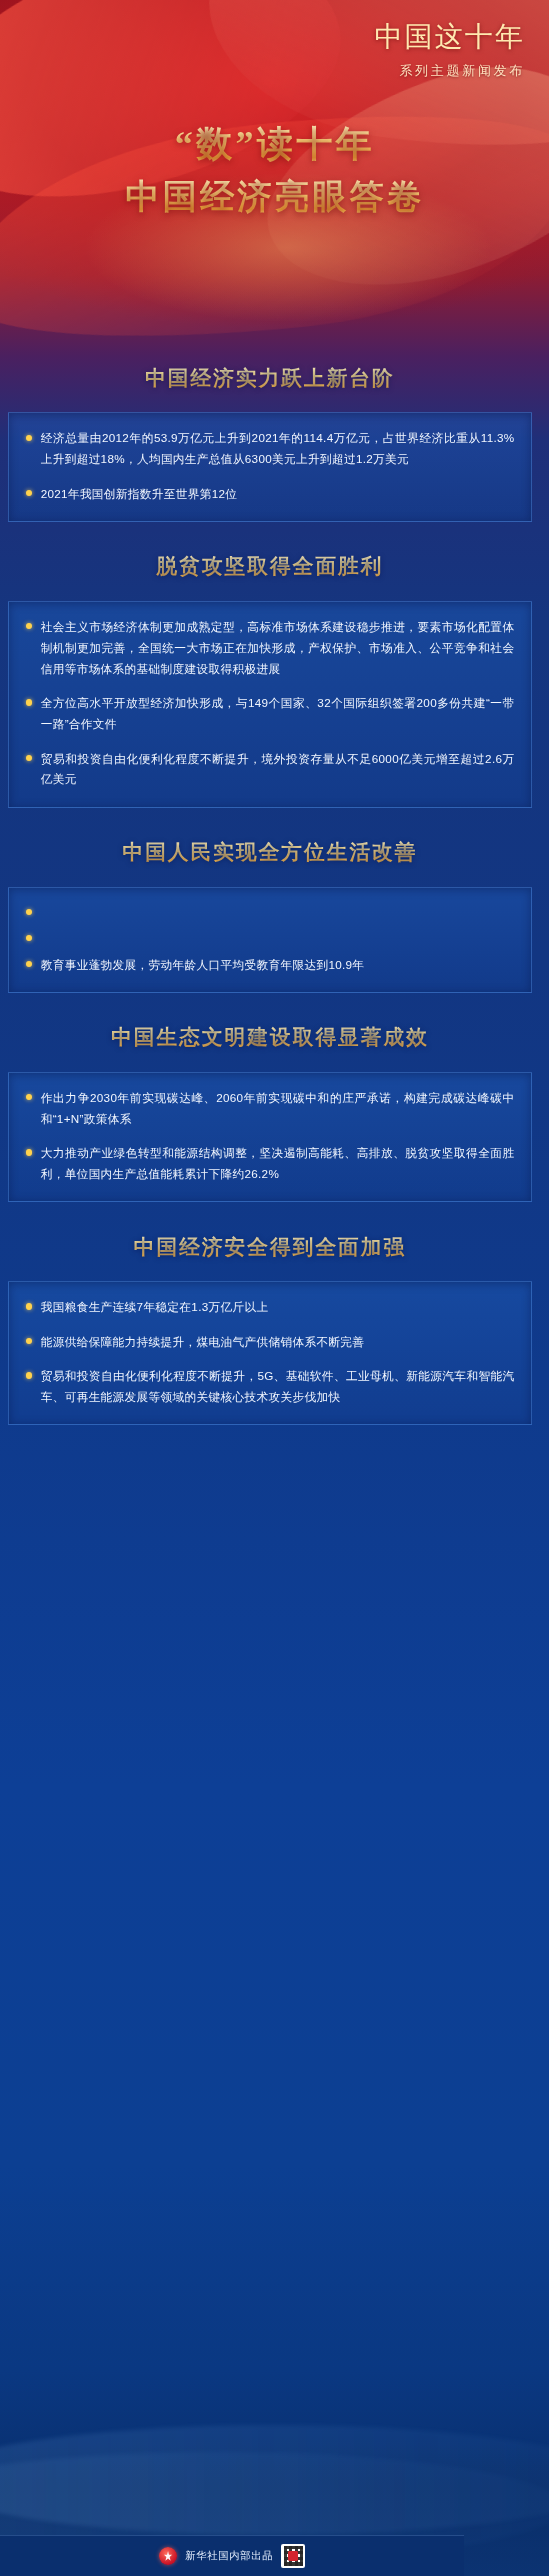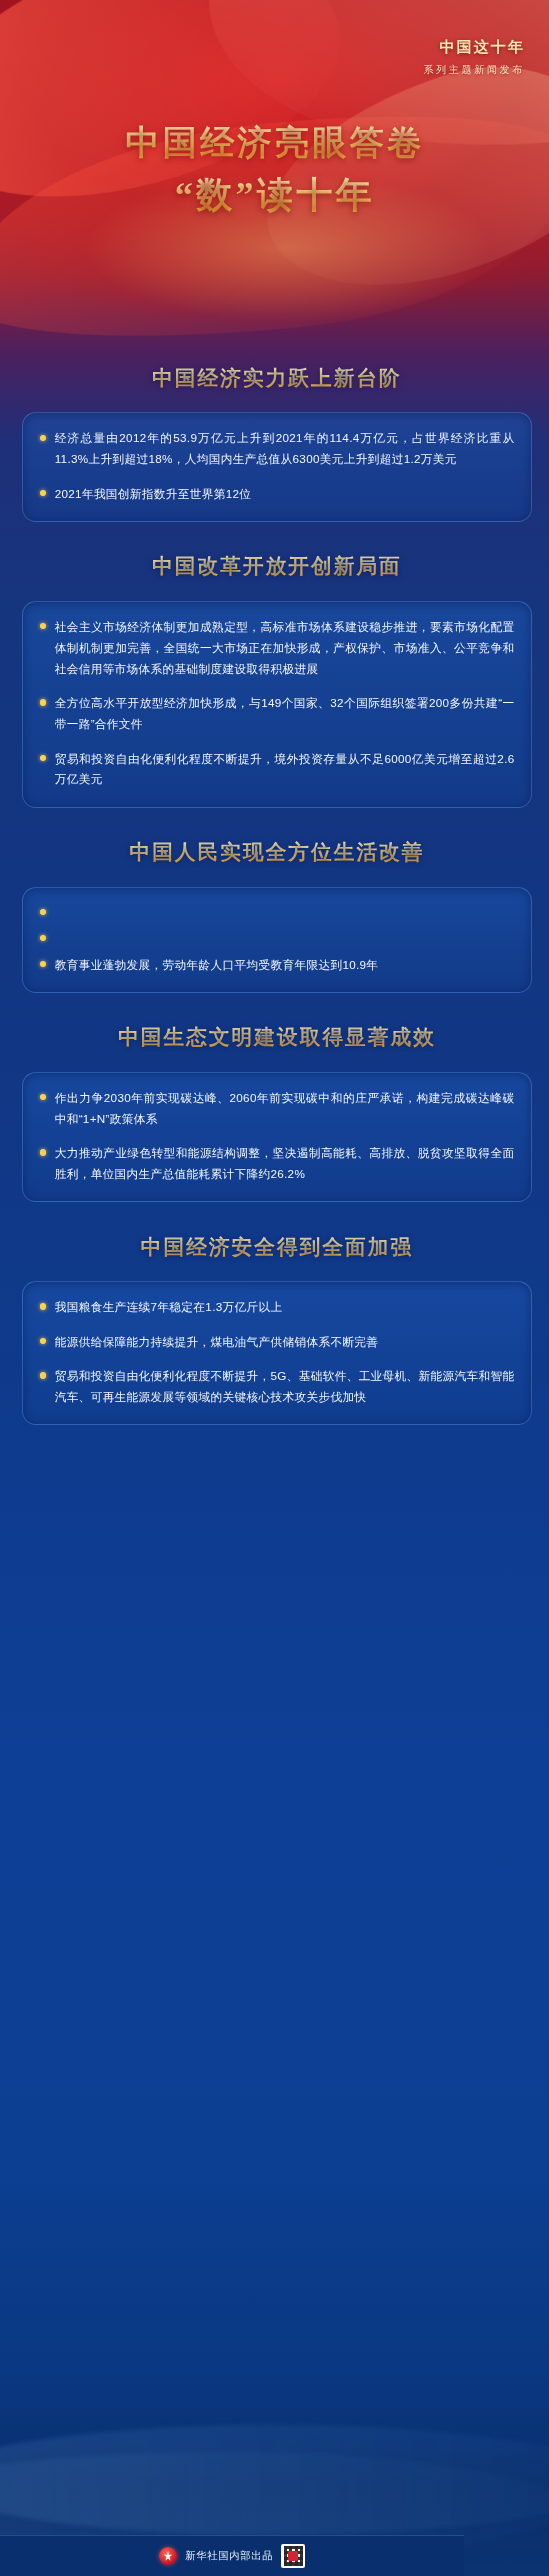--- a/index.html
+++ b/index.html
@@ -75,28 +75,27 @@
   .header {
     position:relative;
     height:357px;
   }
   .brand {
     position:absolute; right:25px; top:18px;
     text-align:right;
     color:#fff7e0;
   }
   .brand .b1 {
-    font-size:15px; font-weight:bold; letter-spacing:2.1px;
+    font-size:28px; font-weight:normal; letter-spacing:2.1px;
     color:#ffe9b0;
     text-shadow:0 1.4px 4.1px rgba(90,0,0,.6);
-    margin-top:20px;
   }
   .brand .b2 {
     margin-top:5.5px;
-    font-size:10px; letter-spacing:2.7px;
+    font-size:13px; letter-spacing:2.7px;
     color:#ffe3c0;
     text-shadow:0 0.7px 2.7px rgba(90,0,0,.6);
     text-align:right;
   }
   .brand-rule {
     margin-top:4.1px;
     height:0.7px; width:131px; margin-left:auto;
     background:linear-gradient(90deg, rgba(255,230,180,0), rgba(255,230,180,.9));
   }
   .main-title {
@@ -112,21 +111,21 @@
     -webkit-background-clip:text;
     background-clip:text;
     color:transparent;
     text-shadow:0 2.1px 6.9px rgba(110,10,10,.55);
     line-height:1.5;
   }
   .mt-line.l2 { font-size:34px; }
   
   .content {
     position:relative;
-    padding:0 18px 0 22px;
+    padding:0 18px 0 8px;
   }
   .section { margin-bottom:23.4px; }
   .sec-title-wrap {
     display:flex; justify-content:center;
     margin-bottom:12.4px;
   }
   .sec-title {
     position:relative;
     font-family:"Liberation Serif","DejaVu Serif",serif;
     font-weight:bold;
@@ -142,21 +141,21 @@
   .sec-title::before {
     content:"";
     position:absolute; left:0; right:0; bottom:0; top:4.1px;
     background:linear-gradient(90deg, rgba(255,190,90,0) 0%, rgba(255,170,70,.22) 18%, rgba(255,200,110,.30) 50%, rgba(255,170,70,.22) 82%, rgba(255,190,90,0) 100%);
     border-radius:5.5px;
     z-index:-1;
   }
   .card {
     background:linear-gradient(180deg, rgba(28,86,178,0.55), rgba(18,62,144,0.55));
     border:0.7px solid rgba(120,180,255,0.25);
-    border-radius:14px;
+    border-radius:0;
     padding:15px 16.5px 16.5px 16.5px;
     box-shadow:0 1.4px 9.6px rgba(0,10,50,.35) inset;
   }
   .bullet {
     position:relative;
     display:flex;
     align-items:flex-start;
     margin-bottom:13.7px;
   }
   .bullet:last-child { margin-bottom:0; }
@@ -246,22 +245,22 @@
     <div class="ribbon rb4"></div>
     <div class="glow-gold"></div>
 
     <div class="brand">
       <div class="b1">中国这十年</div>
       <div class="b2">系列主题新闻发布</div>
       <div class="brand-rule"></div>
     </div>
 
     <div class="main-title">
+      <div class="mt-line l1">“数”读十年</div>
       <div class="mt-line l2">中国经济亮眼答卷</div>
-      <div class="mt-line l1">“数”读十年</div>
     </div>
   </div>
 
   <div class="content">
 
     <div class="section">
       <div class="sec-title-wrap">
         <div class="sec-title">中国经济实力跃上新台阶</div>
       </div>
       <div class="card">
@@ -271,21 +270,21 @@
         </div>
         <div class="bullet">
           <span class="dot"></span>
           <span class="btext">2021年我国创新指数升至世界第12位</span>
         </div>
       </div>
     </div>
 
     <div class="section">
       <div class="sec-title-wrap">
-        <div class="sec-title">中国改革开放开创新局面</div>
+        <div class="sec-title">脱贫攻坚取得全面胜利</div>
       </div>
       <div class="card">
         <div class="bullet">
           <span class="dot"></span>
           <span class="btext">社会主义市场经济体制更加成熟定型，高标准市场体系建设稳步推进，要素市场化配置体制机制更加完善，全国统一大市场正在加快形成，产权保护、市场准入、公平竞争和社会信用等市场体系的基础制度建设取得积极进展</span>
         </div>
         <div class="bullet">
           <span class="dot"></span>
           <span class="btext">全方位高水平开放型经济加快形成，与149个国家、32个国际组织签署200多份共建“一带一路”合作文件</span>
         </div>

